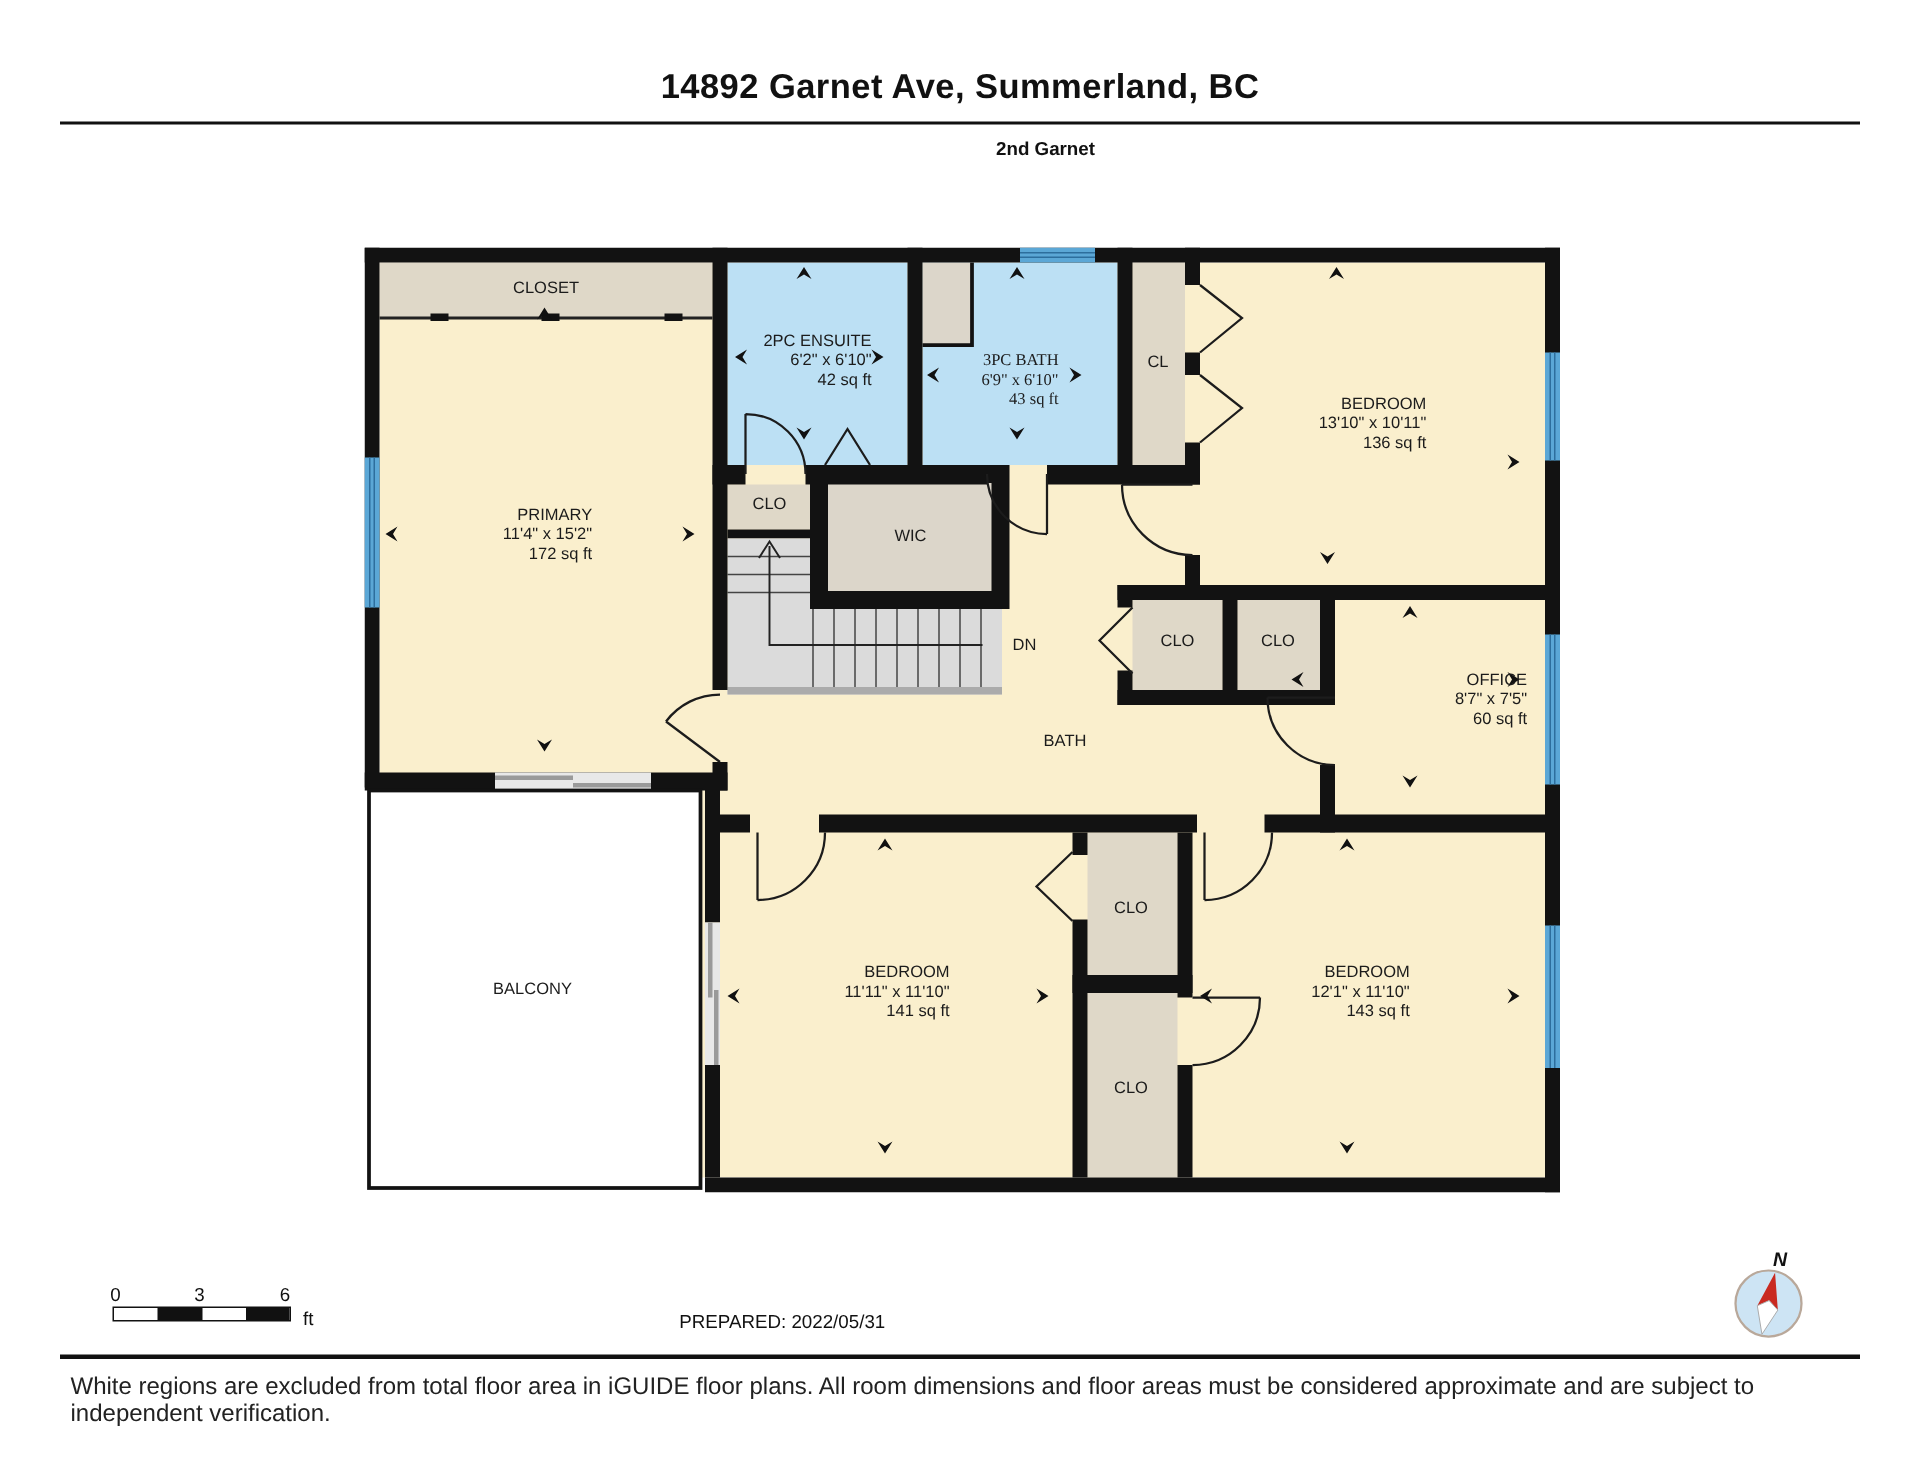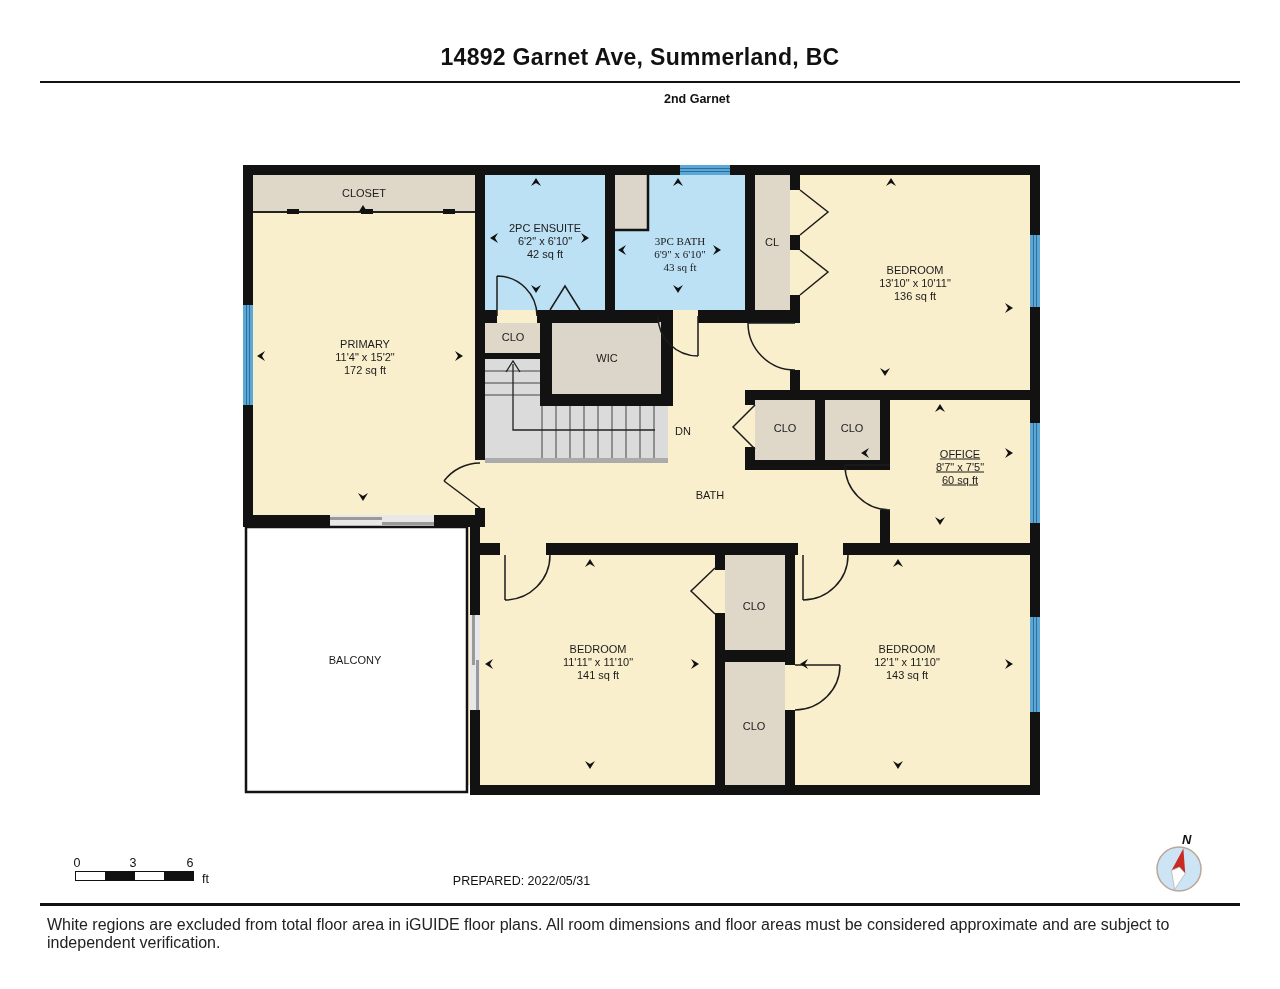--- a/index.html
+++ b/index.html
@@ -12,21 +12,21 @@
   .rule{left:40px;width:1200px;background:#111;}
   #rule-top{top:81px;height:2px;}
   #rule-bottom{top:903px;height:3px;}
   #subheader{left:50%;top:90px;transform:translateX(calc(-50% + 57px));
              display:flex;gap:15px;font-size:12.5px;}
   #subheader .floor{font-weight:bold;padding-top:2px;}
   #subheader .areas div{line-height:20px;}
   
   #plan{left:243px;top:165px;width:797px;height:630px;}
   #plan svg{position:absolute;left:0;top:0;}
-  .lbl{position:absolute;transform:translate(-50%,-50%);text-align:center;
+  .lbl{position:absolute;transform:translate(-50%,-50%);text-align:right;
        font-size:11px;line-height:13px;color:#1b1b1b;white-space:nowrap;}
   
   #scalebar{left:75px;top:856px;width:150px;font-size:12.5px;}
   #scalebar .nums{position:relative;height:15px;}
   #scalebar .nums span{position:absolute;transform:translateX(-50%);}
   #bar{width:117px;height:8px;border:1.5px solid #111;display:flex;}
   #bar i{flex:1;}
   #bar i:nth-child(2),#bar i:nth-child(4){background:#111;}
   #ft-unit{position:absolute;left:127px;top:16px;}
   #prepared{left:0;top:874px;width:1043px;text-align:center;font-size:12.5px;}
@@ -241,21 +241,21 @@
   <div class="lbl" style="left:529px;top:77px;">CL</div>
   <div class="lbl" style="left:672px;top:118px;">
     <div>BEDROOM</div>
       <div>13'10" x 10'11"</div>
       <div>136 sq ft</div>
   </div>
   <div class="lbl" style="left:270px;top:172px;">CLO</div>
   <div class="lbl" style="left:364px;top:193px;">WIC</div>
   <div class="lbl" style="left:542px;top:263px;">CLO</div>
   <div class="lbl" style="left:609px;top:263px;">CLO</div>
-  <div class="lbl" style="left:717px;top:302px;text-decoration:underline;">
+  <div class="lbl" style="left:751px;top:302px;">
     <div>OFFICE</div>
       <div>8'7" x 7'5"</div>
       <div>60 sq ft</div>
   </div>
   <div class="lbl" style="left:440px;top:266px;">DN</div>
   <div class="lbl" style="left:467px;top:330px;">BATH</div>
   <div class="lbl" style="left:112px;top:495px;">BALCONY</div>
   <div class="lbl" style="left:355px;top:497px;">
     <div>BEDROOM</div>
       <div>11'11" x 11'10"</div>

